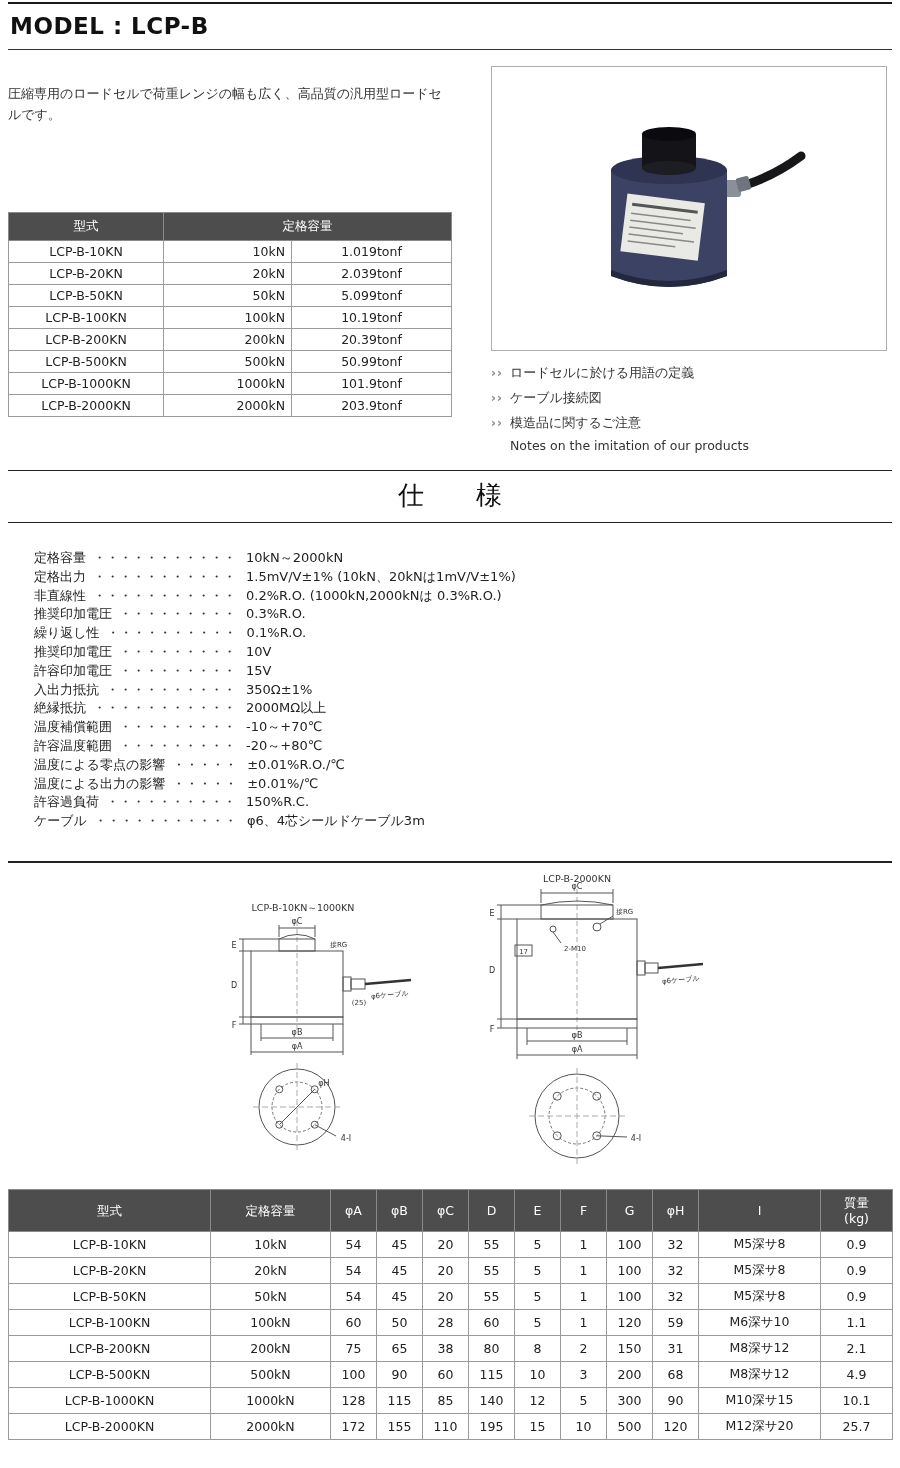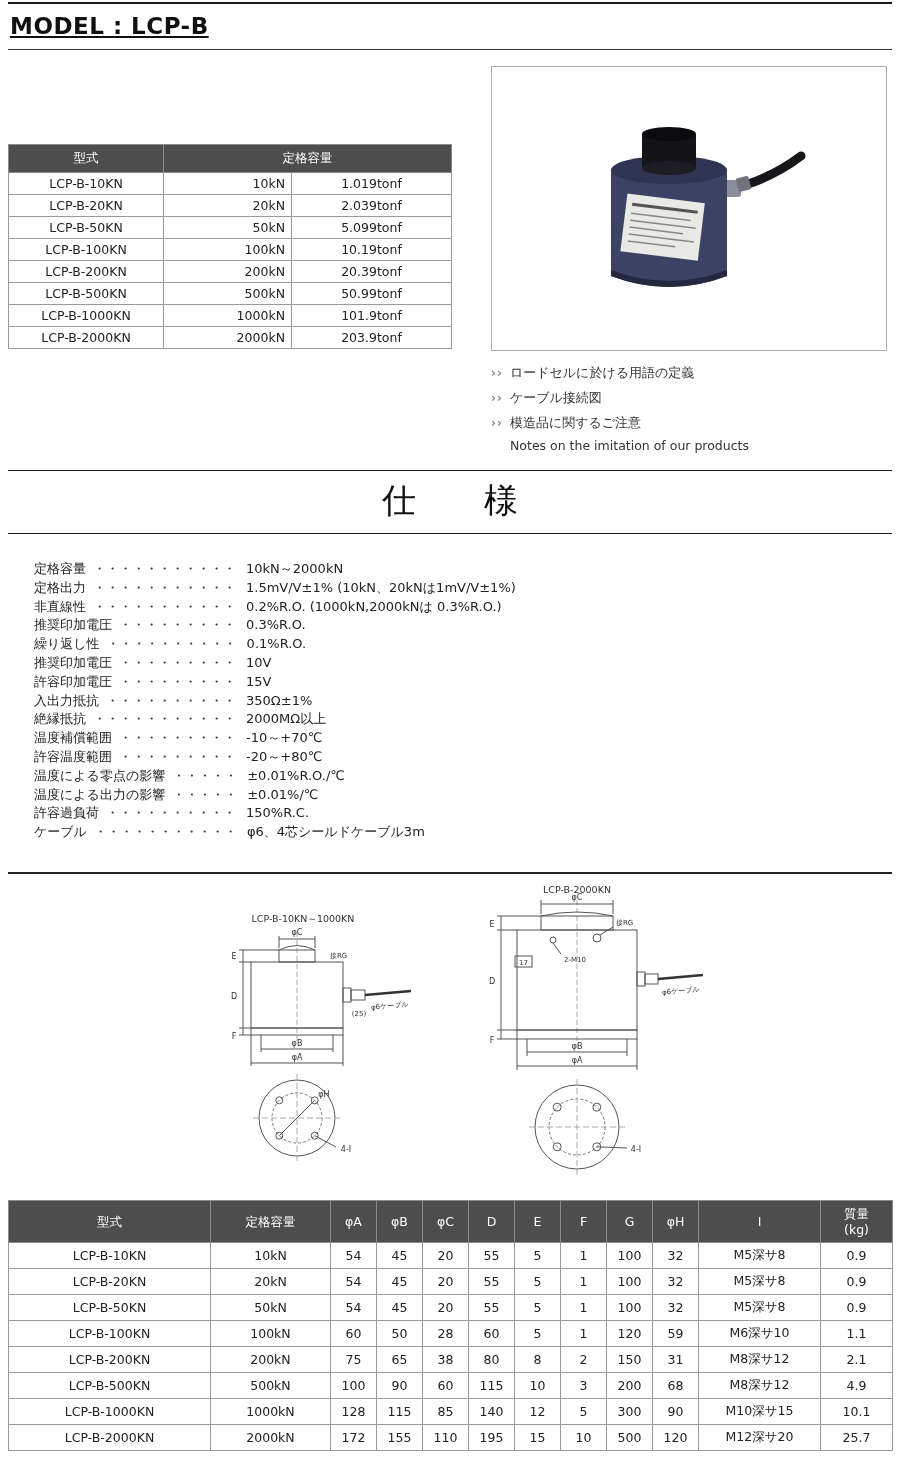--- a/index.html
+++ b/index.html
@@ -1,21 +1,21 @@
 <!DOCTYPE html>
 <html><head>
 <meta charset="utf-8">
 <style>
   * { margin:0; padding:0; box-sizing:border-box; }
   html,body { background:#fff; }
   body { width:900px; min-height:1468px; font-family:"DejaVu Sans", sans-serif; color:#222; }
   .page { width:900px; padding:0 8px; }
 
   .top-rule { height:2px; background:#1a1a1a; margin-top:2px; }
-  .title { font-size:23px; font-weight:bold; color:#111; padding:9px 2px 10px; letter-spacing:.5px;text-decoration:underline; }
+  .title { font-size:23px; font-weight:bold; color:#111; padding:9px 2px 10px; letter-spacing:.5px; }
   .title-rule { height:1px; background:#333; }
 
   .intro-row { display:flex; padding-top:8px; }
   .left-col { width:455px; }
   .right-col { margin-left:28px; width:396px; }
 
   .description { font-size:13px; line-height:1.6; color:#333; margin-top:26px; width:445px; }
 
   table { border-collapse:collapse; }
   .capacity-table { width:443px; margin-top:86px; table-layout:fixed; }
@@ -28,21 +28,21 @@
   .photo-box { width:396px; height:285px; border:1px solid #adadad; margin-top:8px; display:flex; align-items:center; justify-content:center; background:#fff; }
 
   .links { margin-top:13px; font-size:13px; }
   .link-row { display:flex; align-items:baseline; margin-top:7px; }
   .chev { color:#8a8a8a; font-weight:bold; margin-right:7px; font-size:12px; letter-spacing:1px; }
   .link { color:#333; cursor:pointer; }
   .link-sub { margin-left:19px; margin-top:6px; font-size:12.5px; color:#333; }
 
   .section-rule { height:1px; background:#222; }
   .rule-gap-top { margin-top:17px; }
-  .section-title { text-align:center; font-size:34px; font-weight:400; color:#111; padding:7px 0 9px; }
+  .section-title { text-align:center; font-size:26px; font-weight:400; color:#111; padding:7px 0 9px; }
 
   .spec-list { padding:26px 0 30px 26px; }
   .spec-row { font-size:13px; line-height:18.8px; color:#222; display:flex; white-space:pre; }
   .spec-leader { margin-left:7px; color:#333; }
   .spec-value { margin-left:10px; }
 
   .drawings { display:flex; justify-content:center; align-items:flex-start; gap:14px; padding-top:6px; height:322px; }
   .drawing-left { margin-top:26px; }
   svg text { font-family:"DejaVu Sans", sans-serif; fill:#333; }
 
@@ -56,20 +56,21 @@
 <body>
 
 <div class="page">
 
   <div class="top-rule"></div>
   <h1 class="title">MODEL : LCP-B</h1>
   <div class="title-rule"></div>
 
   <div class="intro-row">
     <div class="left-col">
+      <p class="description">圧縮専用のロードセルで荷重レンジの幅も広く、高品質の汎用型ロードセルです。</p>
 
       <table class="capacity-table">
         <colgroup>
             <col style="width:155px">
             <col style="width:128px">
             <col style="width:160px">
           </colgroup>
         <thead>
           <tr>
             <th>型式</th>

